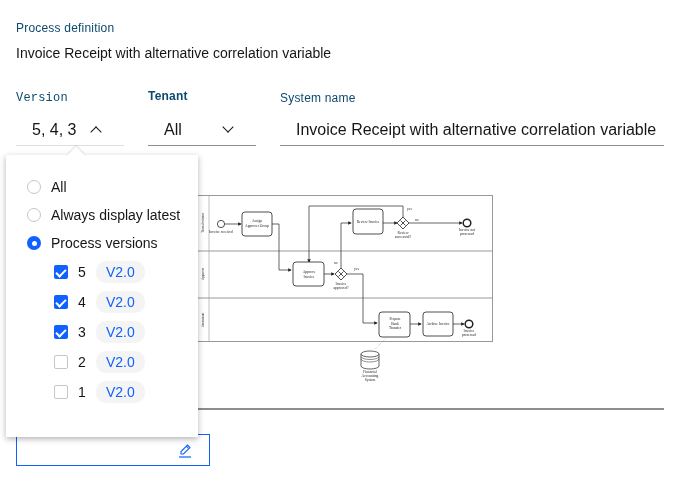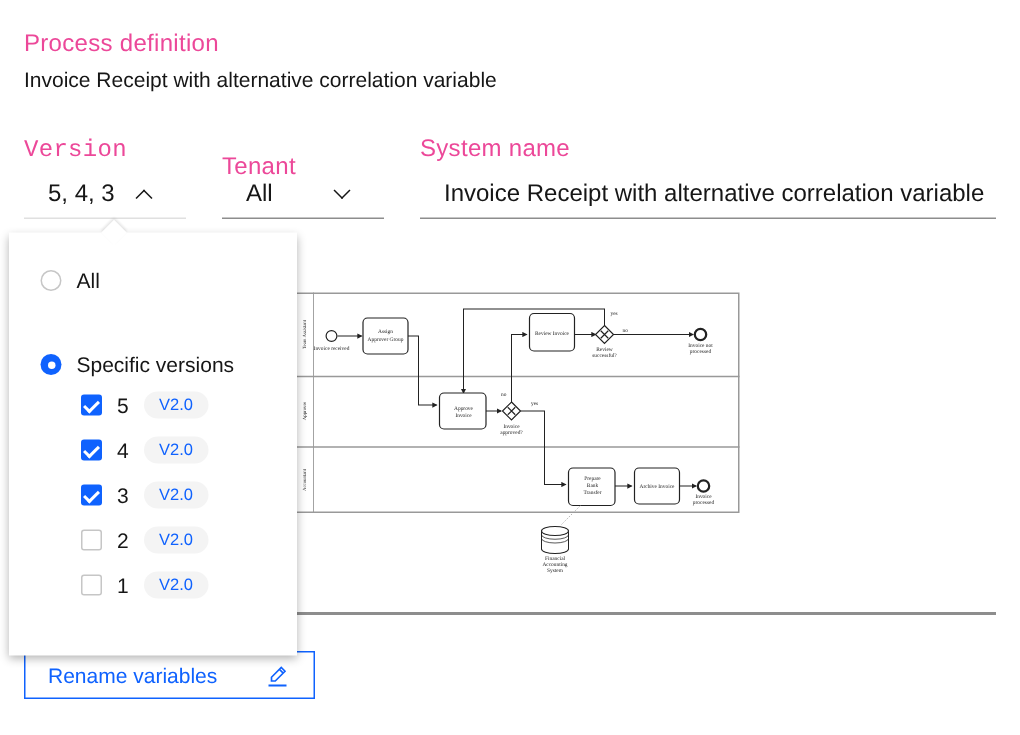--- a/index.html
+++ b/index.html
@@ -1,19 +1,19 @@
 <!DOCTYPE html>
 <html><head>
 <meta charset="utf-8">
 <style>
   * { box-sizing: border-box; margin: 0; padding: 0; }
   html, body { width: 680px; height: 490px; background: #ffffff; overflow: hidden; }
   body { position: relative; font-family: "Liberation Sans", "DejaVu Sans", sans-serif; color: #161616; }
 
-  .label { position: absolute; font-size: 16px; color: #ec4899; letter-spacing: 0.2px; }
+  .label { position: absolute; font-size: 12px; color: #0c4a6e; letter-spacing: 0.2px; }
   .value-text { position: absolute; font-size: 14px; color: #161616; }
 
   .field { position: absolute; height: 32px; display: flex; align-items: center; }
   .field.underline-dark { border-bottom: 1px solid #8d8d8d; }
   .field.underline-light { border-bottom: 1px solid #e0e0e0; }
   .field .txt { font-size: 16px; color: #161616; white-space: nowrap; }
   .chev { position: absolute; width: 8px; height: 8px; border-left: 1.3px solid #161616; border-top: 1.3px solid #161616; }
   .chev.up { transform: rotate(45deg); }
   .chev.down { transform: rotate(225deg); }
 
@@ -31,41 +31,41 @@
   .radio.checked { border: none; background: #0f62fe; }
   .radio.checked::after { content: ""; position: absolute; left: 4.5px; top: 4.5px; width: 5px; height: 5px; border-radius: 50%; background: #fff; }
   .radio-label { font-size: 14px; color: #161616; }
 
   .ver-row { position: absolute; left: 48px; display: flex; align-items: center; cursor: pointer; }
   .checkbox { width: 14px; height: 14px; border-radius: 2px; border: 1px solid #c6c6c6; background: #fff; margin-right: 10px; position: relative; }
   .checkbox.checked { border: none; background: #0f62fe; }
   .checkbox.checked::after { content: ""; position: absolute; left: 4px; top: 1.5px; width: 4px; height: 8px;
       border-right: 2px solid #fff; border-bottom: 2px solid #fff; transform: rotate(45deg); }
   .ver-num { font-size: 14px; color: #161616; width: 10px; margin-right: 8px; }
-  .tag { font-size: 11px; color: #0f62fe; background: #f4f4f4; border-radius: 10px; padding: 3px 10px; }
+  .tag { font-size: 14px; color: #0f62fe; background: #f4f4f4; border-radius: 10px; padding: 3px 10px; }
 
   
   .rename-btn { position: absolute; left: 16px; top: 434px; width: 194px; height: 32px; border: 1px solid #0f62fe;
                 background: #fff; display: flex; align-items: center; padding-left: 15px; cursor: pointer; }
   .rename-btn .txt { font-size: 14px; color: #0f62fe; }
   .rename-btn .pencil { position: absolute; right: 17px; top: 8px; width: 14px; height: 16px; }
 </style>
 </head>
 <body>
 
 <div class="label" style="left:16px; top:21px;">Process definition</div>
 <div class="value-text" style="left:16px; top:45px;">Invoice Receipt with alternative correlation variable</div>
 
 <div class="label" style="left:16px; top:91px;font-family:Liberation Mono, monospace;">Version</div>
 <div class="field underline-light" style="left:16px; top:114px; width:108px;">
   <span class="txt" style="margin-left:16px;">5, 4, 3</span>
   <span class="chev up" style="left:76px; top:14px;"></span>
 </div>
 
-<div class="label" style="left:148px; top:103px;">Tenant</div>
+<div class="label" style="left:148px; top:89px;font-weight:bold;">Tenant</div>
 <div class="field underline-dark" style="left:148px; top:114px; width:108px;">
   <span class="txt" style="margin-left:16px;">All</span>
   <span class="chev down" style="left:76px; top:9px;"></span>
 </div>
 
 <div class="label" style="left:280px; top:91px;">System name</div>
 <div class="field underline-dark" style="left:280px; top:114px; width:384px;">
   <span class="txt" style="margin-left:16px;">Invoice Receipt with alternative correlation variable</span>
 </div>
 
@@ -148,23 +148,27 @@
 </div>
 <div class="diagram-divider"></div>
 
 <div class="popover">
   <div class="popover-caret"></div>
 
   <div class="radio-row" style="top:24px;">
     <span class="radio"></span>
     <span class="radio-label">All</span>
   </div>
+  <div class="radio-row" style="top:52px;">
+    <span class="radio"></span>
+    <span class="radio-label">Always display latest</span>
+  </div>
   <div class="radio-row" style="top:80px;">
     <span class="radio checked"></span>
-    <span class="radio-label">Specific versions</span>
+    <span class="radio-label">Process versions</span>
   </div>
 
   <div class="ver-row" style="top:106px;">
     <span class="checkbox checked"></span>
     <span class="ver-num">5</span>
     <span class="tag">V2.0</span>
   </div>
   <div class="ver-row" style="top:136px;">
     <span class="checkbox checked"></span>
     <span class="ver-num">4</span>
@@ -181,18 +185,17 @@
     <span class="tag">V2.0</span>
   </div>
   <div class="ver-row" style="top:226px;">
     <span class="checkbox"></span>
     <span class="ver-num">1</span>
     <span class="tag">V2.0</span>
   </div>
 </div>
 
 <div class="rename-btn">
-  <span class="txt">Rename variables</span>
   <svg class="pencil" viewBox="0 0 14 16">
     <path d="M3,11 L3,8.5 L9.5,2 L12,4.5 L5.5,11 Z M8.3,3.2 L10.8,5.7" fill="none" stroke="#0f62fe" stroke-width="1.1"></path>
     <line x1="1" y1="14" x2="13" y2="14" stroke="#0f62fe" stroke-width="1.2"></line>
   </svg>
 </div>
 
 </body></html>

